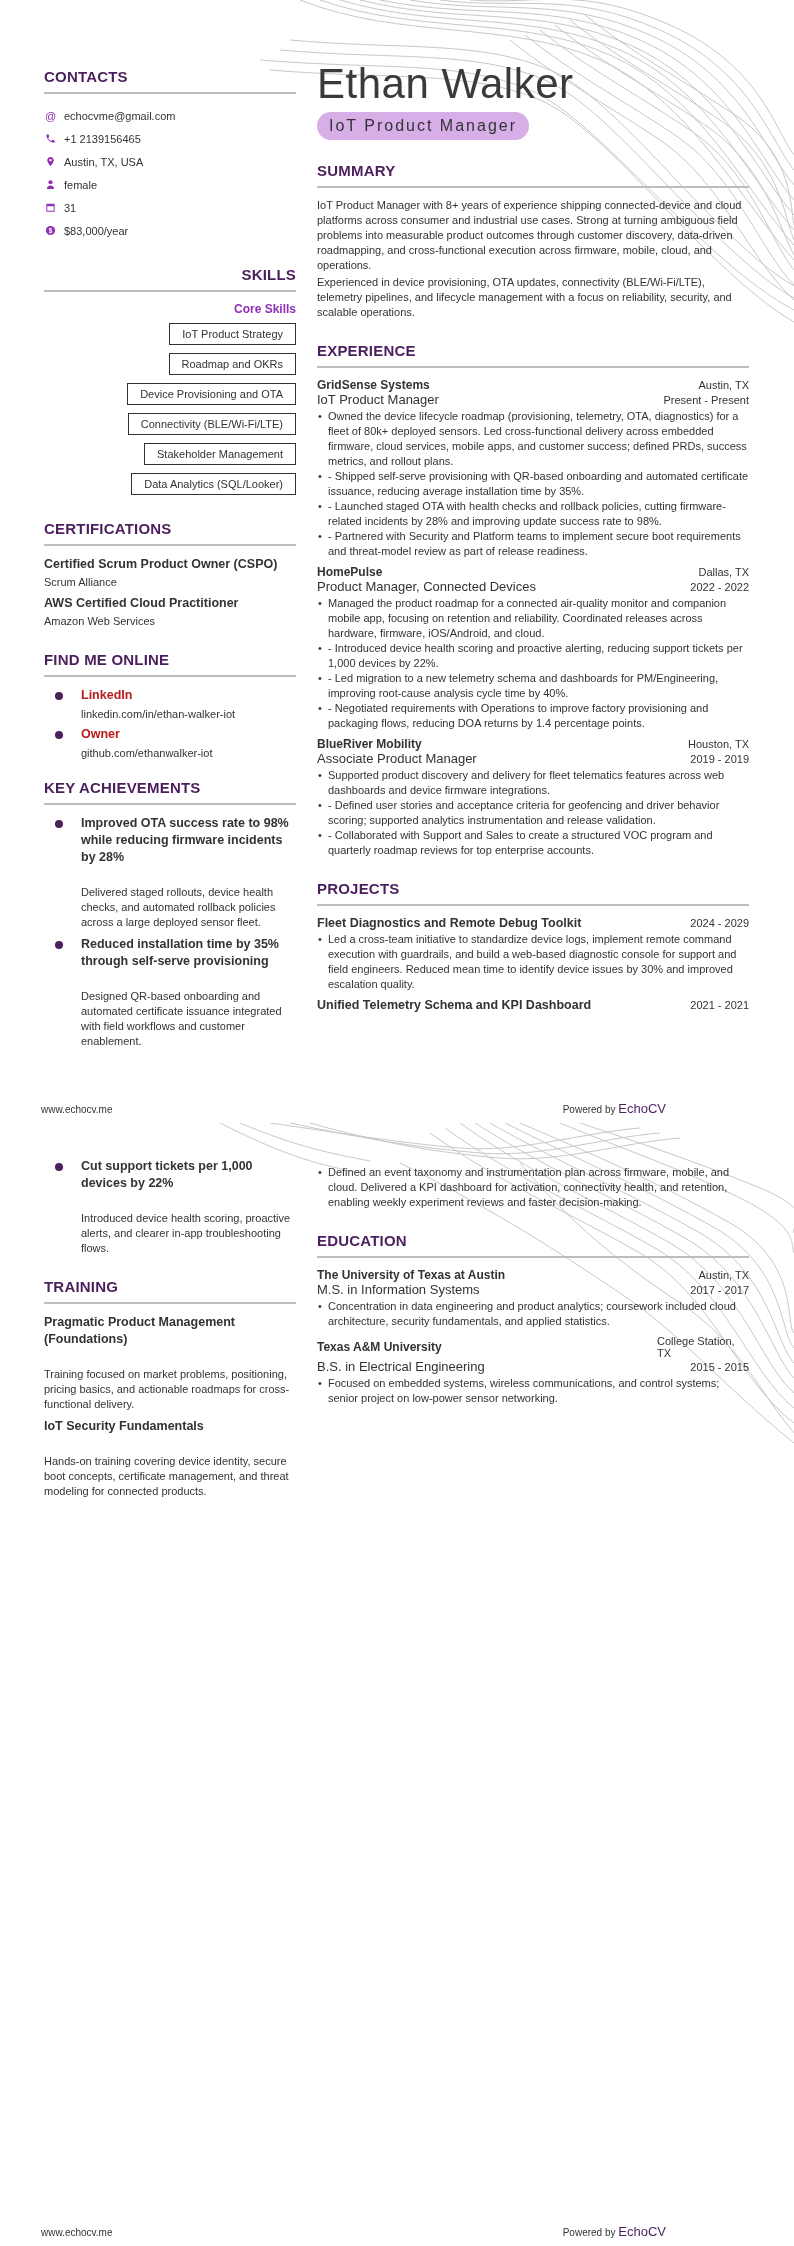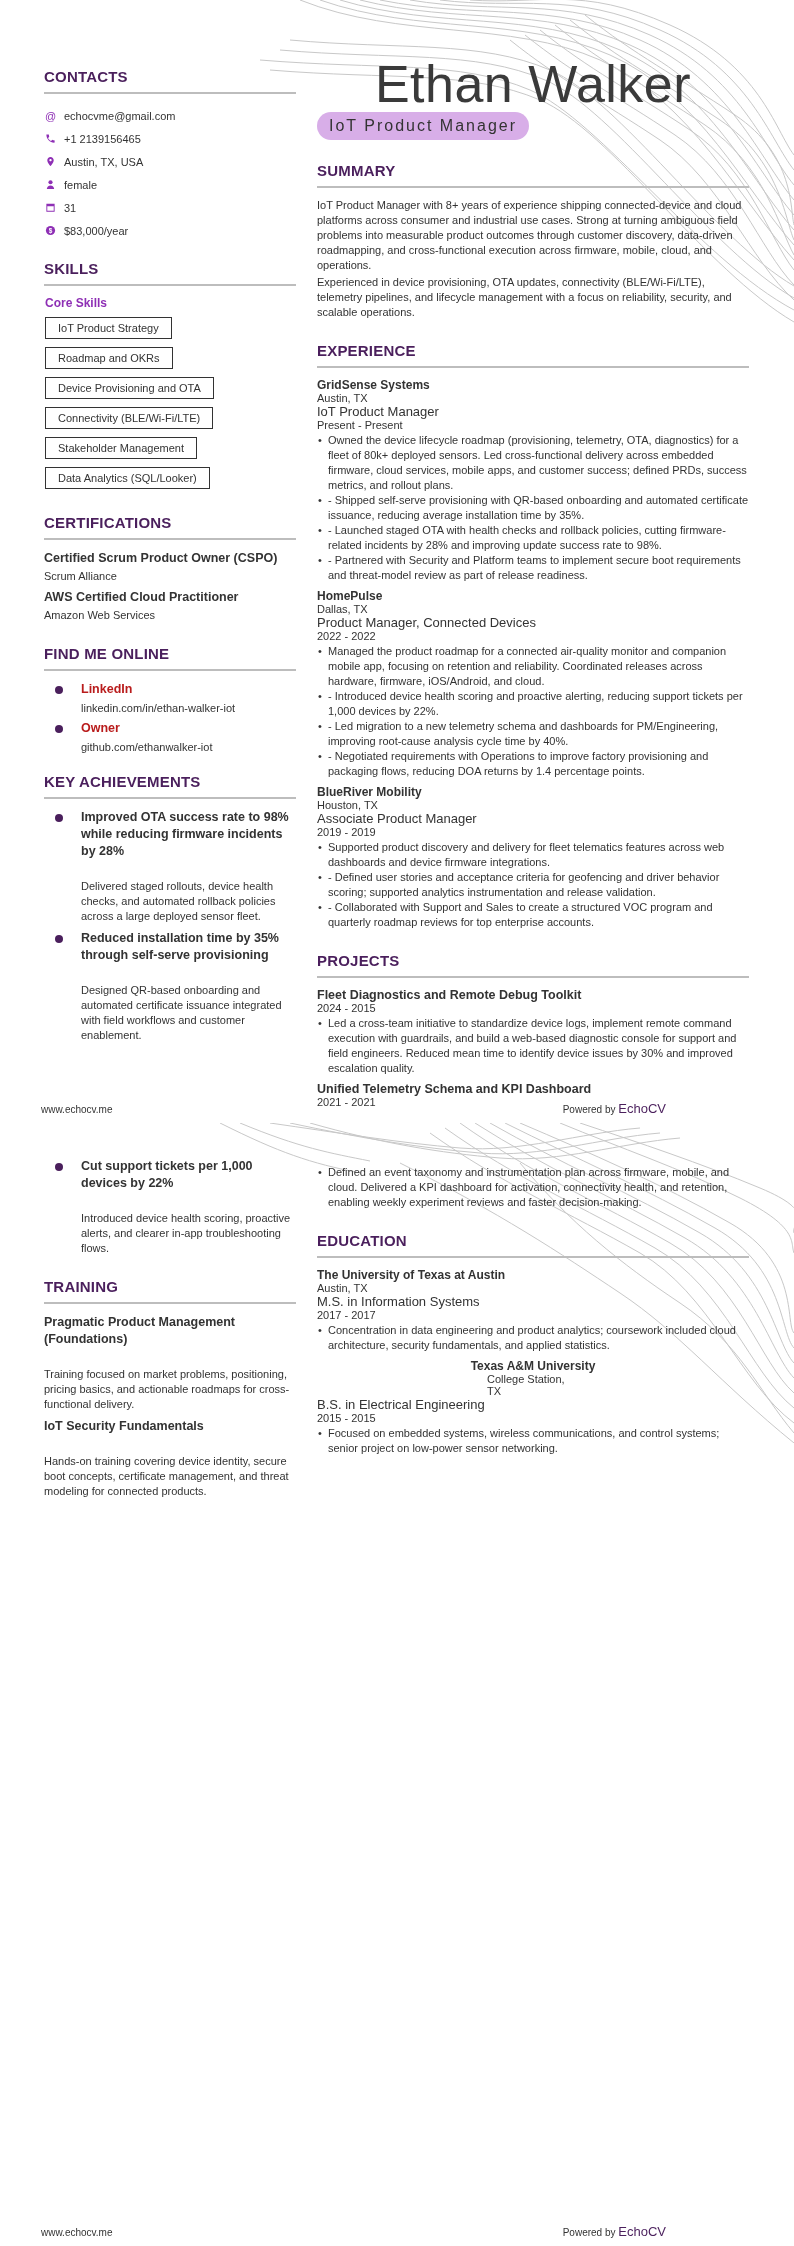--- a/index.html
+++ b/index.html
@@ -18,24 +18,24 @@
   .skill-tag { display: inline-block; border: 1.3px solid #333; padding: 4px 12px; font-size: 11px; margin: 3px 0 5px 1px; color: #333; }
   .cert-name { font-size: 12.5px; font-weight: bold; color: #333; line-height: 17px; }
   .cert-org { font-size: 11px; color: #333; margin: 3px 0 7px; }
   .bullet-item { display: flex; margin-bottom: 6px; }
   .bullet-dot { width: 8px; height: 8px; border-radius: 50%; background: #4a1f5c; margin: 5px 0 0 11px; flex: none; }
   .bullet-body { margin-left: 18px; }
   .link-title { font-size: 12.5px; font-weight: bold; color: #b91c1c; line-height: 17px; }
   .link-url { font-size: 11px; color: #333; margin-top: 4px; text-align: right; }
   .ach-title { font-size: 12.5px; font-weight: bold; color: #333; line-height: 17px; }
   .ach-desc { font-size: 11px; color: #333; line-height: 15px; margin-top: 19px; }
-  .name { font-size: 52px; color: #3a3a3a; letter-spacing: 0.5px; line-height: 44px; text-align: center; }
+  .name { font-size: 42px; color: #3a3a3a; letter-spacing: 0.5px; line-height: 44px; }
   .role-pill { display: inline-block; background: #d8aee8; border-radius: 16px; padding: 5px 12px; font-size: 16px; letter-spacing: 2px; color: #333; margin-top: 6px; }
   .summary p { font-size: 11px; line-height: 15px; color: #333; margin-bottom: 2px; }
-  .job-head { display: flex; justify-content: space-between; align-items: baseline; flex-direction: column; }
+  .job-head { display: flex; justify-content: space-between; align-items: baseline; }
   .company { font-size: 12px; font-weight: bold; color: #333; }
   .loc { font-size: 11px; color: #333; }
   .job-title { font-size: 13px; color: #333; }
   .dates { font-size: 11px; color: #333; }
   ul.pts { list-style: none; margin-top: 2px; }
   ul.pts li { font-size: 11px; line-height: 15px; color: #333; padding-left: 11px; position: relative; }
   ul.pts li:before { content: "•"; position: absolute; left: 1px; top: 0; }
   .job { margin-bottom: 6px; }
   .proj-name { font-size: 12.5px; font-weight: bold; color: #333; }
   .footer { position: absolute; font-size: 10px; color: #333; }
@@ -112,21 +112,21 @@
         <span class="ic">
             <svg viewBox="0 0 24 24">
               <circle cx="12" cy="12" r="10"></circle>
               <text x="12" y="17" text-anchor="middle" font-size="14" font-weight="bold" fill="#fff" font-family="Liberation Sans, sans-serif">$</text>
             </svg>
           </span>
         <span>$83,000/year</span>
       </div>
     </section>
 
-    <section style="margin-top:18px;">
+    <section style="margin-top:24px;text-align:right;">
       <div class="sec-title">SKILLS</div>
       <div class="skills-sub">Core Skills</div>
       <div><span class="skill-tag">IoT Product Strategy</span></div>
       <div><span class="skill-tag">Roadmap and OKRs</span></div>
       <div><span class="skill-tag">Device Provisioning and OTA</span></div>
       <div><span class="skill-tag">Connectivity (BLE/Wi-Fi/LTE)</span></div>
       <div><span class="skill-tag">Stakeholder Management</span></div>
       <div><span class="skill-tag">Data Analytics (SQL/Looker)</span></div>
     </section>
 
@@ -239,21 +239,21 @@
           <li>- Collaborated with Support and Sales to create a structured VOC program and quarterly roadmap reviews for top enterprise accounts.</li>
         </ul>
       </div>
     </section>
 
     <section style="margin-top:22px;">
       <div class="sec-title">PROJECTS</div>
       <div class="job">
         <div class="job-head">
             <span class="proj-name">Fleet Diagnostics and Remote Debug Toolkit</span>
-            <span class="dates">2024 - 2015</span>
+            <span class="dates">2024 - 2029</span>
           </div>
         <ul class="pts">
             <li>Led a cross-team initiative to standardize device logs, implement remote command execution with guardrails, and build a web-based diagnostic console for support and field engineers. Reduced mean time to identify device issues by 30% and improved escalation quality.</li>
           </ul>
       </div>
       <div class="job">
         <div class="job-head">
             <span class="proj-name">Unified Telemetry Schema and KPI Dashboard</span>
             <span class="dates">2021 - 2021</span>
           </div>

